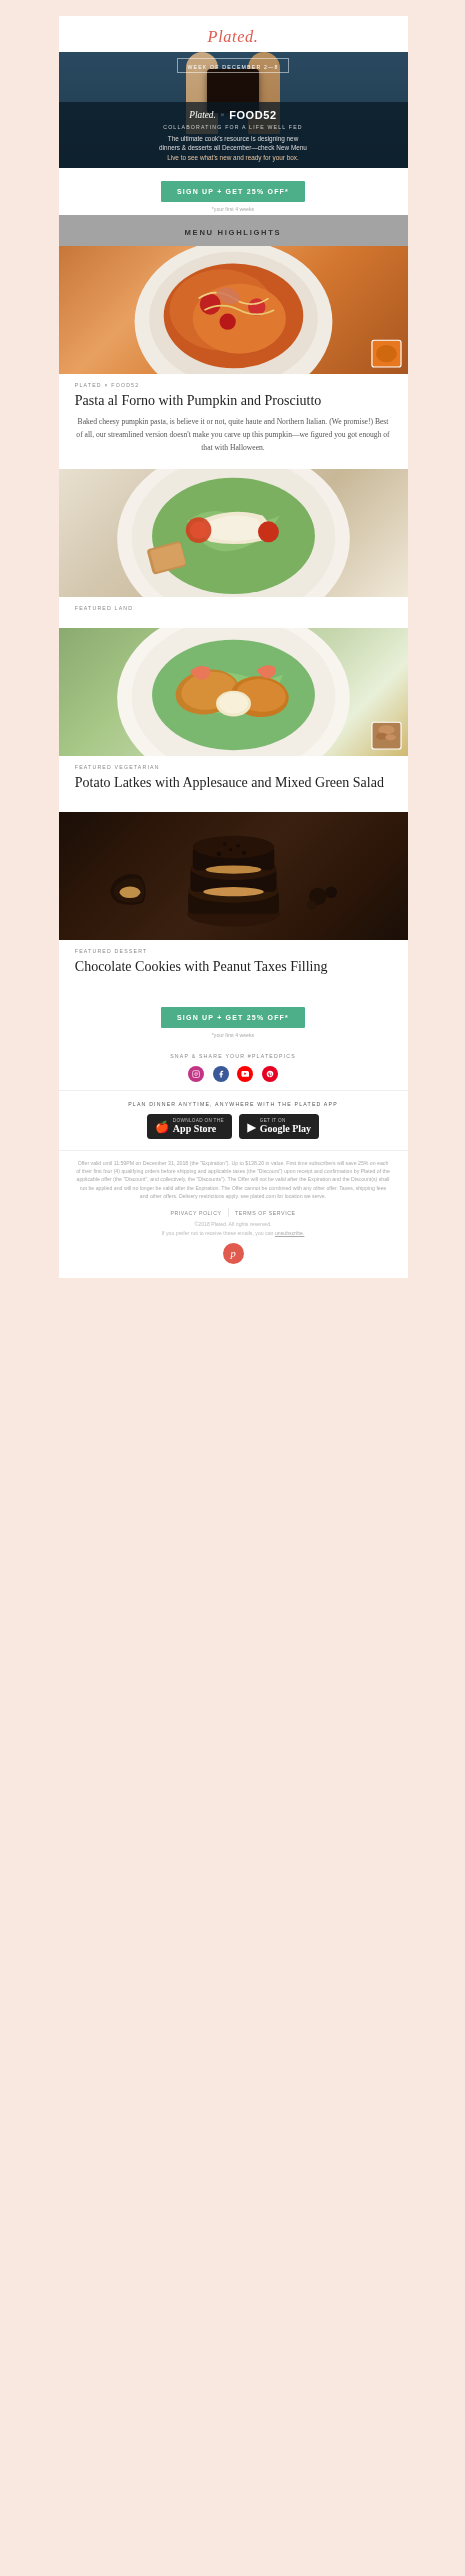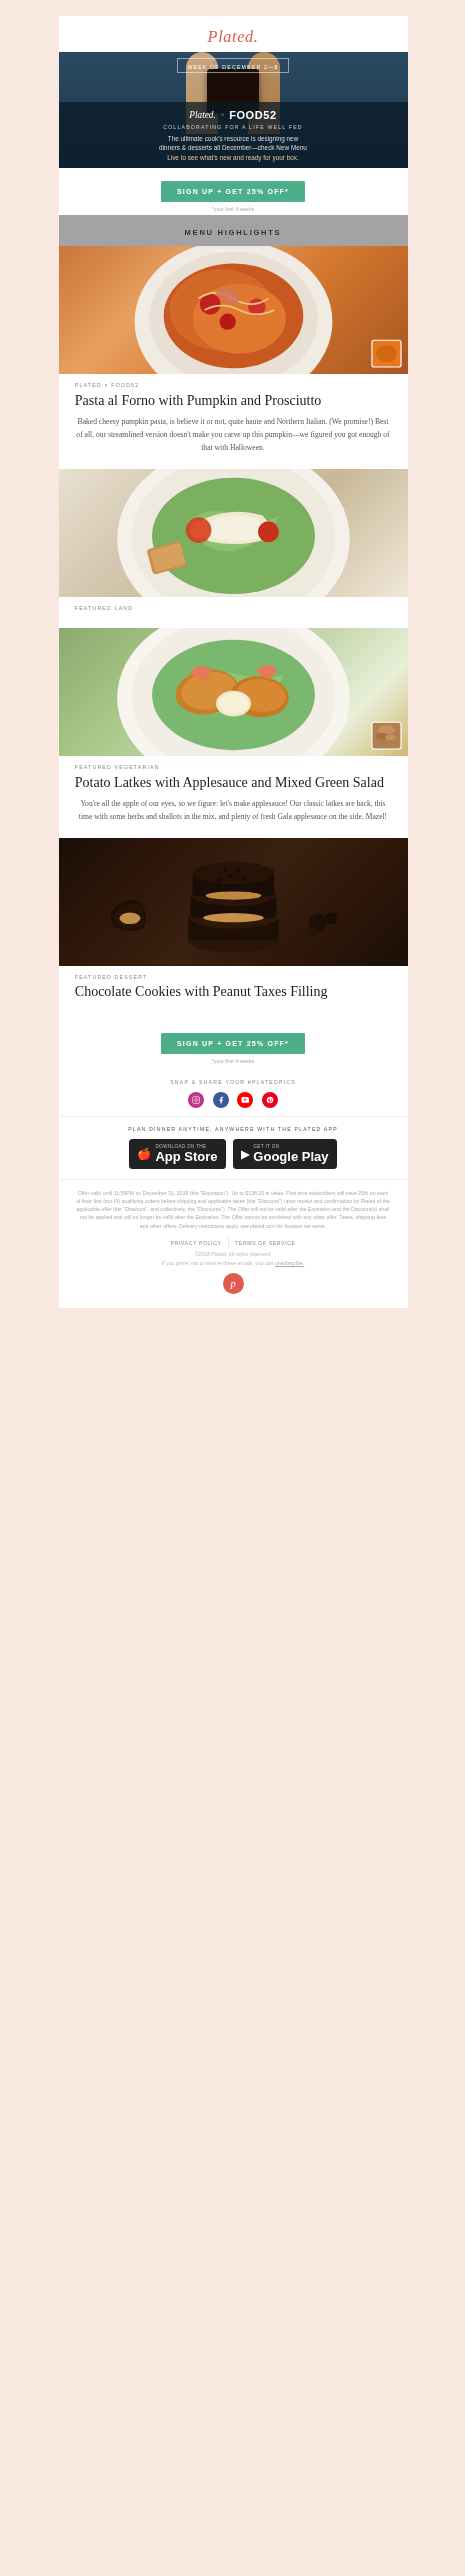--- a/index.html
+++ b/index.html
@@ -240,23 +240,24 @@
       flex-direction: column;
       align-items: flex-start;
     }
     .app-btn-sub {
       font-size: 4.7px;
       color: #bbb;
       text-transform: uppercase;
       letter-spacing: 0.3px;
     }
     .app-btn-name {
-      font-size: 13px;
+      font-size: 10px;
       font-weight: bold;
       color: #fff;
+      font-family: Liberation Serif, serif;
     }
     
     .legal-section {
       background: #fff;
       padding: 8.2px 17.5px 10.5px;
       border-top: 0.6px solid #eee;
     }
     .legal-text {
       font-family: Arial, sans-serif;
       font-size: 5.2px;
@@ -490,21 +491,20 @@
 
         <rect x="538" y="162" width="50" height="46" rx="4" fill="#b08050" stroke="#fff" stroke-width="2"></rect>
         <ellipse cx="563" cy="175" rx="14" ry="8" fill="#c89060"></ellipse>
         <ellipse cx="555" cy="186" rx="10" ry="6" fill="#a87040"></ellipse>
         <ellipse cx="570" cy="188" rx="9" ry="5" fill="#c89060"></ellipse>
       </svg>
     </div>
     <div class="dish-text">
       <div class="dish-category">FEATURED VEGETARIAN</div>
       <div class="dish-title">Potato Latkes with Applesauce and Mixed Green Salad</div>
-      <div class="dish-desc">You're all the apple of our eyes, so we figure: let's make applesauce! Our classic latkes are back, this time with some herbs and shallots in the mix, and plenty of fresh Gala applesauce on the side. Mazel!</div>
     </div>
   </div>
 
   <div class="dish-item">
     <div class="food-img-placeholder cookies">
       <svg width="100%" height="128" viewBox="0 0 600 220" xmlns="http://www.w3.org/2000/svg">
 
         <ellipse cx="300" cy="175" rx="80" ry="22" fill="#2a1508"></ellipse>
         <rect x="222" y="135" width="156" height="40" rx="8" fill="#1e0f06"></rect>
         <ellipse cx="300" cy="135" rx="78" ry="21" fill="#2e1808"></ellipse>

